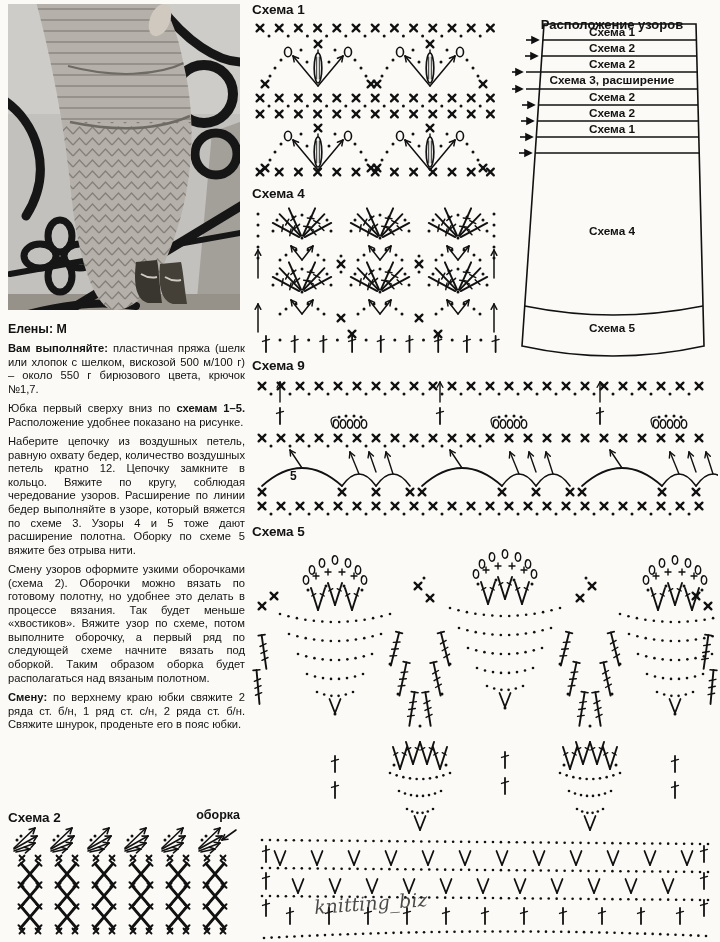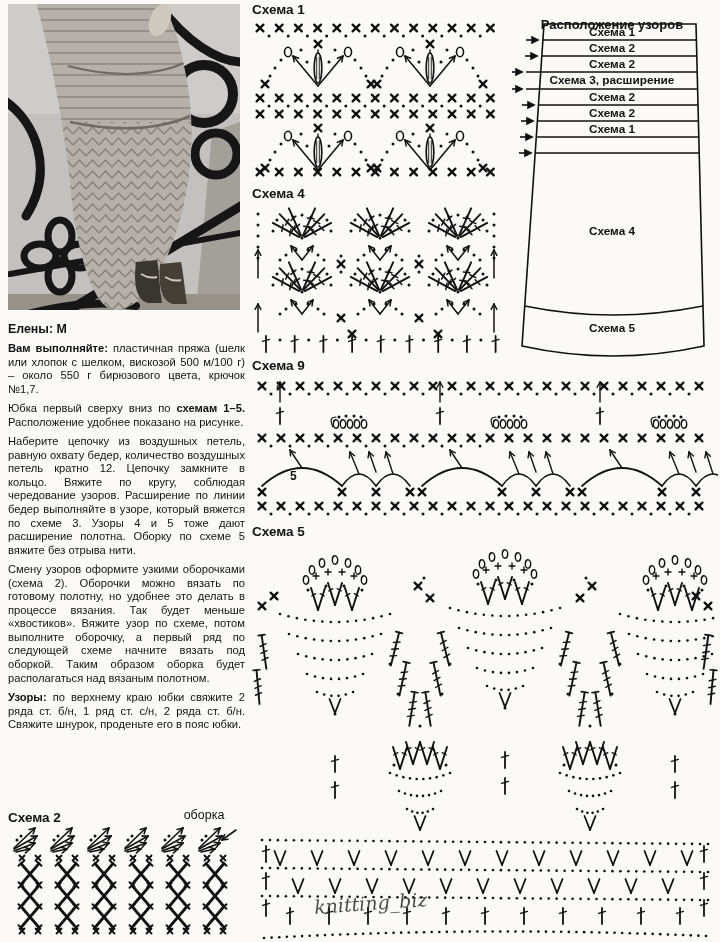--- a/index.html
+++ b/index.html
@@ -8,21 +8,21 @@
   .abs{position:absolute;}
   
   .textcol{left:8px;top:322px;width:237px;}
   .textcol h1{font-size:21px;font-weight:bold;margin:0 0 10px 0;letter-spacing:-0.3px;}
   .meta{font-size:12.4px;font-weight:bold;margin:0 0 6px 0;}
   .textcol p{font-size:11.2px;line-height:1.21;text-align:justify;margin:0 0 6px 0;}
   .chart-title{font-weight:bold;font-size:13.5px;white-space:nowrap;}
   .band-label{position:absolute;left:528px;width:168px;text-align:center;
               font-weight:bold;font-size:11.8px;white-space:nowrap;}
   .ld-title{left:528px;top:17px;width:168px;text-align:center;font-weight:bold;font-size:13px;}
-  .ruffle-label{left:168px;top:808px;width:72px;text-align:center;font-weight:normal;font-size:12.5px;}
+  .ruffle-label{left:168px;top:808px;width:72px;text-align:right;font-weight:bold;font-size:12.5px;}
   .watermark{left:314px;top:892px;font-family:"DejaVu Serif",serif;font-style:italic;
              font-size:19px;color:#1d1d1d;opacity:.8;transform:rotate(-4deg);white-space:nowrap;}
   svg{display:block;}
 </style>
 </head>
 <body>
 
 <div class="page">
 
   <svg class="abs" style="left:8px;top:4px" width="232" height="306" viewBox="0 0 232 306" role="img">
@@ -75,21 +75,21 @@
       <path d="M133,270 q8,5 16,3 M157,273 q8,5 16,3" stroke="#cfcac1" stroke-width="2" fill="none"></path>
     </g>
   </svg>
 
   <div class="abs textcol">
     <div class="meta">Елены: М</div>
     <p><b>Вам выполняйте:</b><span> пластичная пряжа (шелк или хлопок с шелком, вискозой 500 м/100 г) – около 550 г бирюзового цвета, крючок №1,7.</span></p>
     <p><span>Юбка первый сверху вниз по </span><b>схемам 1–5.</b><span> Расположение удобнее показано на рисунке.</span></p>
     <p>Наберите цепочку из воздушных петель, равную охвату бедер, количество воздушных петель кратно 12. Цепочку замкните в кольцо. Вяжите по кругу, соблюдая чередование узоров. Расширение по линии бедер выполняйте в узоре, который вяжется по схеме 3. Узоры 4 и 5 тоже дают расширение полотна. Оборку по схеме 5 вяжите без отрыва нити.</p>
     <p>Смену узоров оформите узкими оборочками (схема 2). Оборочки можно вязать по готовому полотну, но удобнее это делать в процессе вязания. Так будет меньше «хвостиков». Вяжите узор по схеме, потом выполните оборочку, а первый ряд по следующей схеме начните вязать под оборкой. Таким образом оборка будет располагаться над вязаным полотном.</p>
-    <p><b>Узоры:</b><span> по верхнему краю юбки свяжите 2 ряда ст. б/н, 1 ряд ст. с/н, 2 ряда ст. б/н. Свяжите шнурок, проденьте его в пояс юбки.</span></p>
+    <p><b>Смену:</b><span> по верхнему краю юбки свяжите 2 ряда ст. б/н, 1 ряд ст. с/н, 2 ряда ст. б/н. Свяжите шнурок, проденьте его в пояс юбки.</span></p>
   </div>
 
   <div class="abs chart-title" style="left:252px;top:2px">Схема 1</div>
   <div class="abs chart-title" style="left:252px;top:186px">Схема 4</div>
   <div class="abs chart-title" style="left:252px;top:358px">Схема 9</div>
   <div class="abs chart-title" style="left:252px;top:524px">Схема 5</div>
   <div class="abs chart-title" style="left:8px;top:810px">Схема 2</div>
   <div class="abs ruffle-label">оборка</div>
 
   <svg class="abs" style="left:250px;top:20px" width="250" height="158" viewBox="0 0 250 158">

